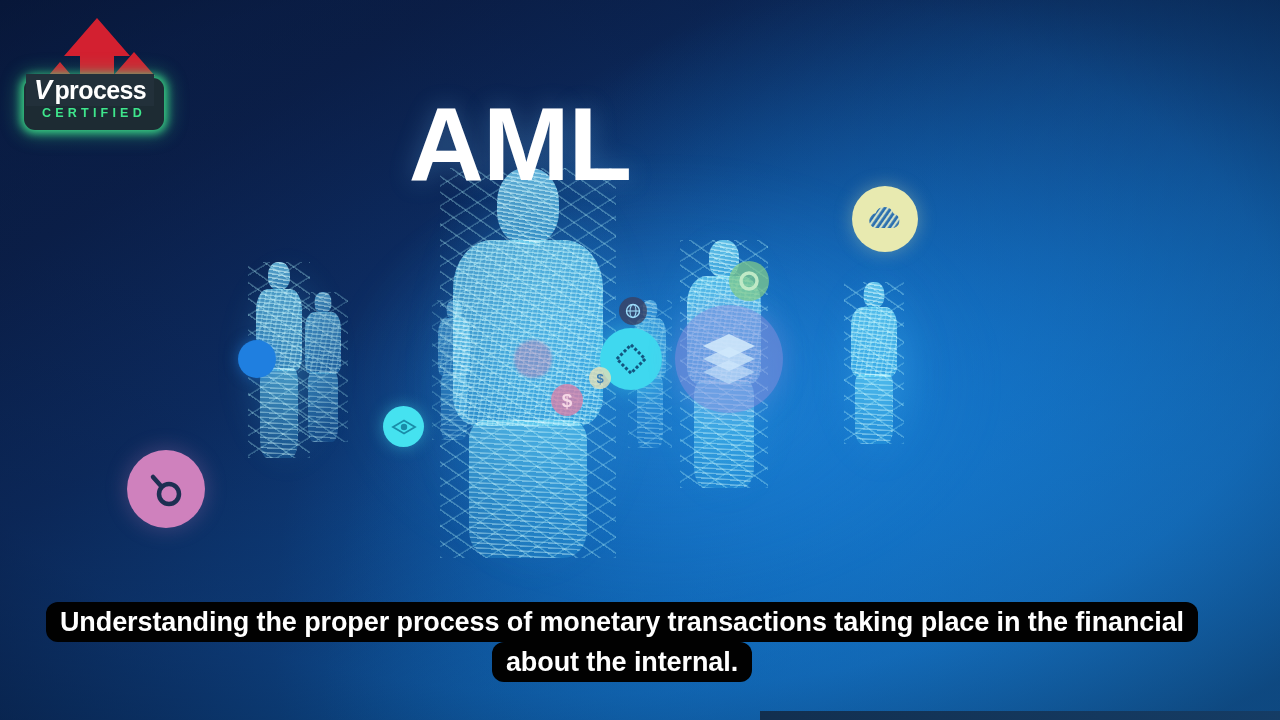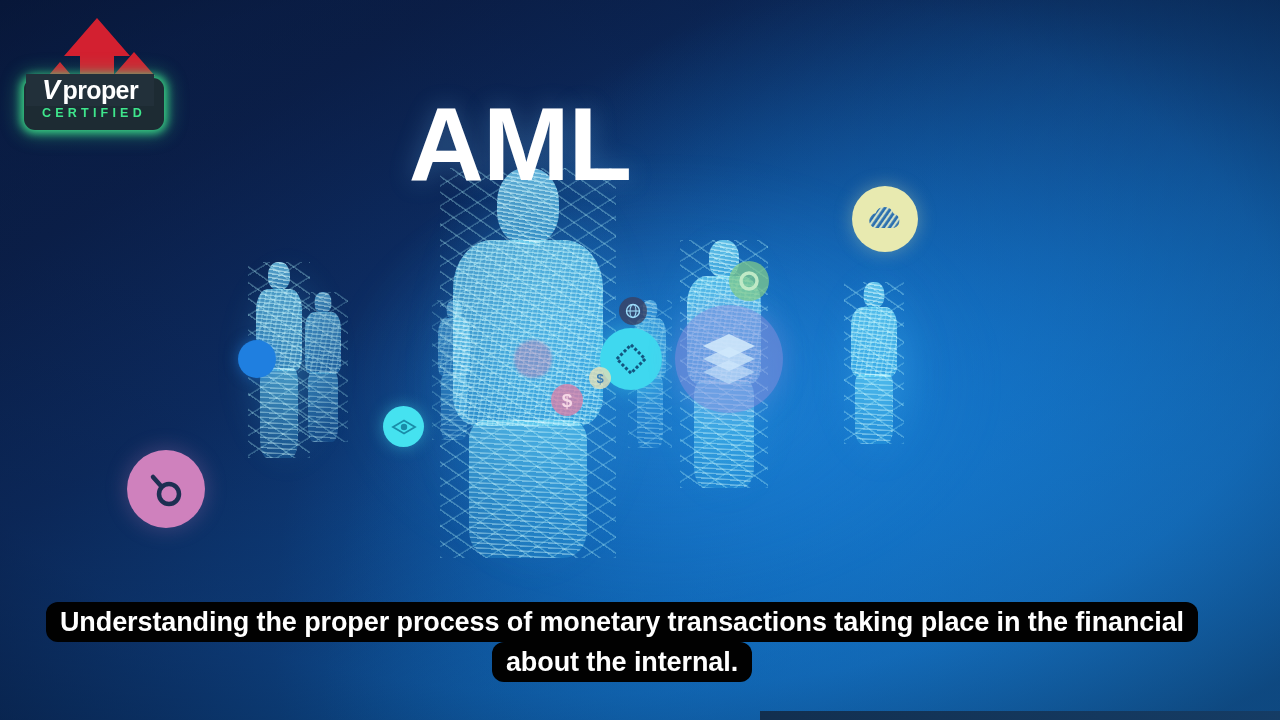--- a/index.html
+++ b/index.html
@@ -357,21 +357,21 @@
 
       <path d="M33 96 L33 72 L25 72 L42 52 L59 72 L51 72 L51 96 Z" fill="#d32030"></path>
 
       <path d="M62 96 L62 46 L46 46 L79 8 L112 46 L96 46 L96 96 Z" fill="#d32030"></path>
 
       <path d="M105 96 L105 66 L95 66 L116 42 L137 66 L127 66 L127 96 Z" fill="#d32030"></path>
     </svg>
     <div class="logo-badge"></div>
     <div class="logo-wordmark">
       <span class="logo-v">V</span>
-      <span class="logo-skills">proper</span>
+      <span class="logo-skills">process</span>
     </div>
     <div class="logo-certified">CERTIFIED</div>
   </div>
 
   <div class="title">AML</div>
 
   <div class="captions">
     <div class="cap-line">Understanding the proper process of monetary transactions taking place in the financial</div>
     <div class="cap-line">about the internal.</div>
   </div>

